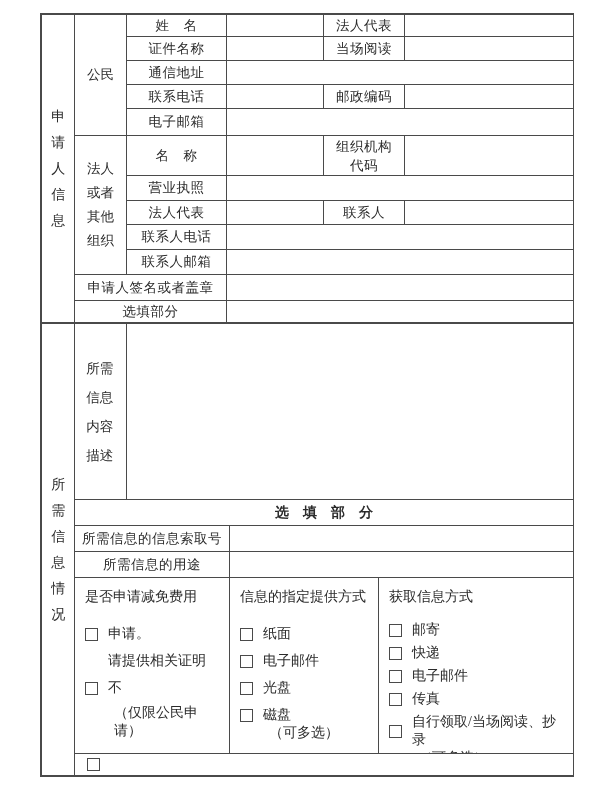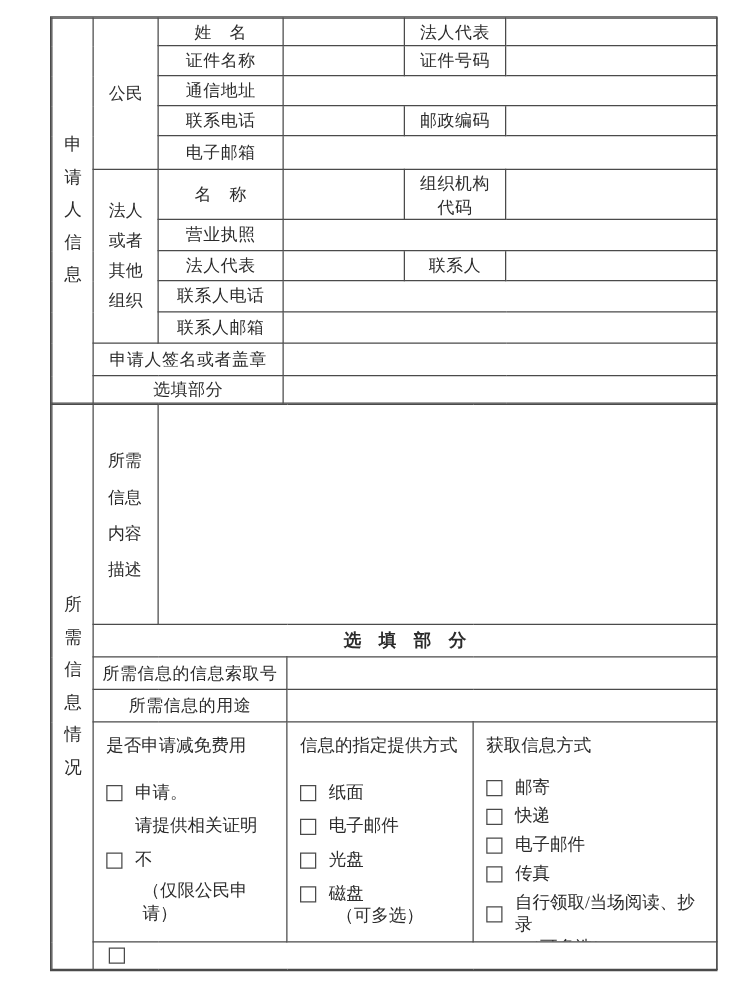--- a/index.html
+++ b/index.html
@@ -56,21 +56,21 @@
         </td>
         <td rowspan="5">公民</td>
         <td class="lbl">姓　名</td>
         <td class="val"></td>
         <td class="lbl">法人代表</td>
         <td class="val"></td>
       </tr>
       <tr style="height:24px">
         <td class="lbl">证件名称</td>
         <td class="val"></td>
-        <td class="lbl">证件号码</td>
+        <td class="lbl">当场阅读</td>
         <td class="val"></td>
       </tr>
       <tr style="height:24px">
         <td class="lbl">通信地址</td>
         <td colspan="3" class="val"></td>
       </tr>
       <tr style="height:24px">
         <td class="lbl">联系电话</td>
         <td class="val"></td>
         <td class="lbl">邮政编码</td>

